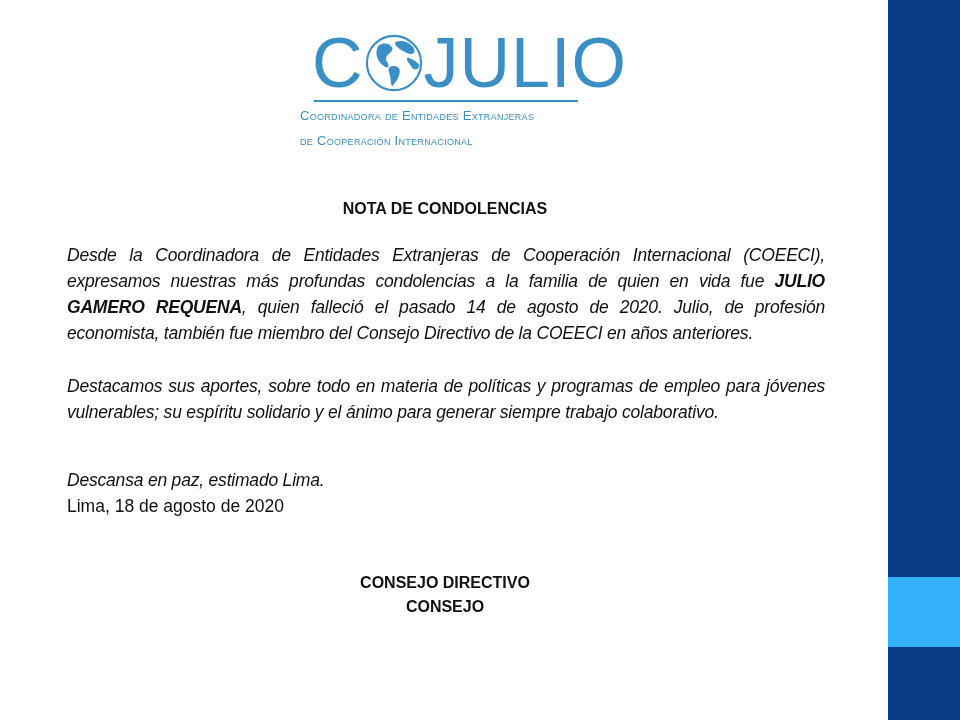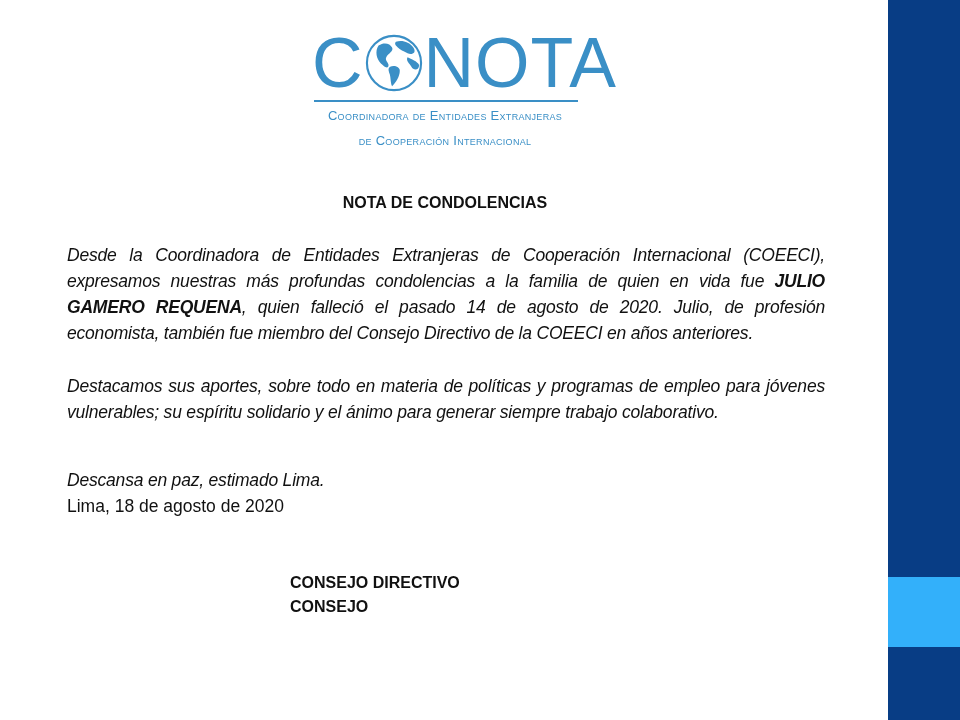--- a/index.html
+++ b/index.html
@@ -27,62 +27,62 @@
       font-size: 70px; line-height: 74px; letter-spacing: 1px;
       color: #3a8fc6; font-weight: normal;
     }
     .logo-word span { display: inline-block; }
     .globe { width: 58px; height: 58px; margin: 0 1px; display: inline-block; }
     .logo-rule {
       position: absolute; left: 14px; top: 74px; width: 264px; height: 2px;
       background: #3a8fc6;
     }
     .logo-sub {
-      position: absolute; left: 0; width: 290px; text-align: center;
+      position: absolute; left: 0; width: 290px; text-align: left;
       color: #3a8fc6; font-size: 13px; font-variant: small-caps; letter-spacing: 0.3px;
     }
     .logo-sub1 { top: 82px; }
     .logo-sub2 { top: 98px; margin-top: 9px; }
 
     .doc-title {
-      position: absolute; left: 67px; width: 756px; top: 194px;
+      position: absolute; left: 67px; width: 756px; top: 200px;
       text-align: center; font-weight: bold; font-size: 16px;
     }
     .para {
       position: absolute; left: 67px; width: 758px;
       font-size: 17.5px; line-height: 26px; text-align: justify;
       letter-spacing: -0.2px;
       font-style: italic;
     }
     .p1 { top: 242px; }
     .p2 { top: 373px; }
     .p3 { top: 467px; }
     .date {
       position: absolute; left: 67px; width: 754px; top: 493px;
       font-size: 17.5px; line-height: 26px; 
     }
     .signature {
       position: absolute; left: 290px; width: 310px; top: 571px;
-      font-weight: bold; font-size: 16px; line-height: 24px;
+      text-align: center; font-weight: bold; font-size: 16px; line-height: 24px;
     }
   </style>
 </head>
 <body>
 
 <div class="logo">
   <div class="logo-word">
     <span>C</span>
     <svg class="globe" viewBox="0 0 60 60">
       <circle cx="30" cy="30" r="28" fill="#ffffff" stroke="#3a8fc6" stroke-width="2.2"></circle>
       <path d="M14 12 C20 8 26 10 28 14 C30 18 24 20 22 24 C20 28 26 30 24 34 C22 36 18 32 16 30 C12 26 10 18 14 12 Z" fill="#3a8fc6"></path>
       <path d="M26 34 C30 32 36 34 36 38 C36 44 32 50 28 54 C26 50 27 44 25 40 C24 37 24 35 26 34 Z" fill="#3a8fc6"></path>
       <path d="M32 8 C38 6 46 8 50 14 C54 20 48 22 44 20 C40 18 36 16 34 14 C32 12 30 10 32 8 Z" fill="#3a8fc6"></path>
       <path d="M44 24 C48 26 54 28 56 32 C56 38 50 38 48 34 C46 30 42 28 44 24 Z" fill="#3a8fc6"></path>
     </svg>
-    <span>NOTA</span>
+    <span>JULIO</span>
   </div>
   <div class="logo-rule"></div>
   <div class="logo-sub logo-sub1">Coordinadora de Entidades Extranjeras</div>
   <div class="logo-sub logo-sub2">de Cooperación Internacional</div>
 </div>
 
 <div class="doc-title">NOTA DE CONDOLENCIAS</div>
 
 <div class="para p1"><span>Desde la Coordinadora de Entidades Extranjeras de Cooperación Internacional (COEECI), expresamos nuestras más profundas condolencias a la familia de quien en vida fue </span><b>JULIO GAMERO REQUENA</b><span>, quien falleció el pasado 14 de agosto de 2020. Julio, de profesión economista, también fue miembro del Consejo Directivo de la COEECI en años anteriores.</span></div>
 

